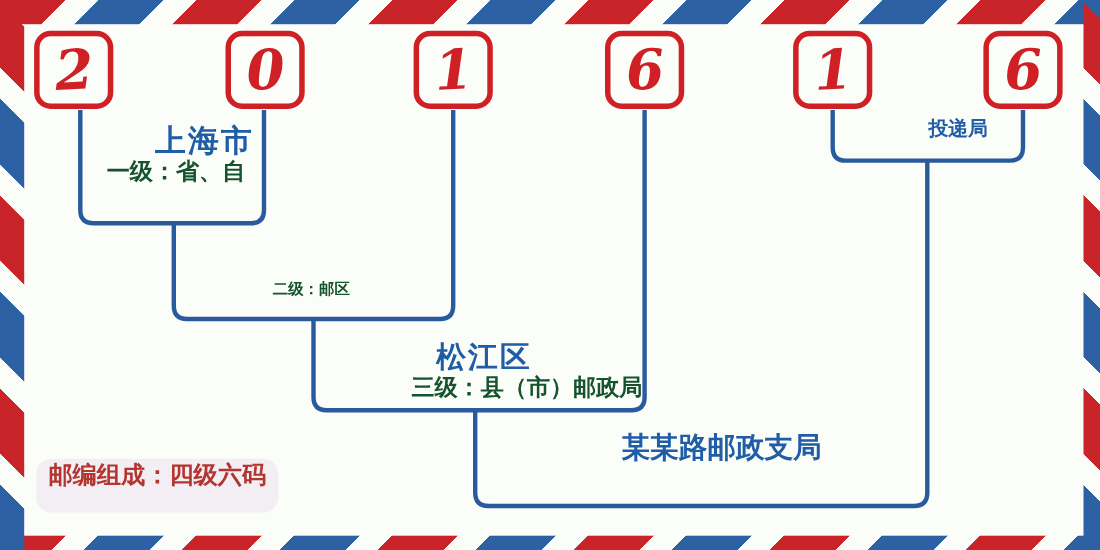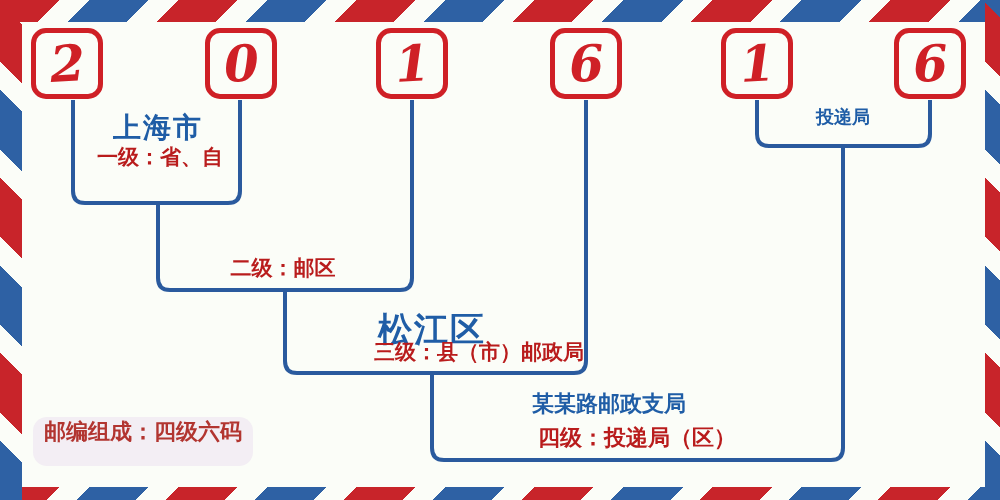--- a/index.html
+++ b/index.html
@@ -25,28 +25,28 @@
   }
   .digit{
     color:#cf2026;font-size:50px;font-weight:bold;font-style:italic;
     font-family:"DejaVu Serif",serif;transform:rotate(-3deg);line-height:1;
   }
   .d1{left:31px}.d2{left:205px}.d3{left:376px}.d4{left:550px}.d5{left:721px}.d6{left:894px}
   
   .lines{position:absolute;left:0;top:0;z-index:2;}
   
   .lbl{position:absolute;z-index:4;white-space:nowrap;transform:translateX(-50%);text-align:center;}
-  .place{color:#1f5da6;font-weight:bold;font-family:"Liberation Serif","DejaVu Serif",serif;}
-  .desc{color:#b91c1c;font-weight:bold;}
+  .place{color:#1f5da6;font-weight:bold;font-family:"Liberation Serif","DejaVu Serif",serif;margin-left:28px;}
+  .desc{color:#14532d;font-weight:bold;}
   .lbl-shanghai{left:158px;top:109px;font-size:28px;letter-spacing:2px;}
   .lbl-level1{left:160px;top:145px;font-size:21px;line-height:23px;}
-  .lbl-level2{left:283px;top:254px;font-size:21px;}
-  .lbl-songjiang{left:432px;top:307px;font-size:34px;letter-spacing:2px;text-align:center;}
+  .lbl-level2{left:283px;top:254px;font-size:14px;}
+  .lbl-songjiang{left:412px;top:307px;font-size:27px;letter-spacing:2px;text-align:center;}
   .lbl-level3{left:432px;top:338px;font-size:21px;margin-left:47px;}
-  .lbl-branch{left:609px;top:389px;font-size:22px;}
+  .lbl-branch{left:628px;top:389px;font-size:26px;}
   .lbl-level4{left:637px;top:423px;font-size:22px;}
   .lbl-delivery{left:843px;top:105px;font-size:18px;}
   
   .badge{
     position:absolute;left:33px;top:417px;width:220px;height:49px;z-index:4;
     background:#f3eef4;border-radius:14px;display:flex;align-items:flex-start;justify-content:center;
   }
   .badge-text{color:#b23530;font-size:22px;font-weight:bold;
     font-family:"Liberation Serif","DejaVu Serif",serif;}
 </style>
@@ -93,21 +93,20 @@
   <div class="lbl desc lbl-level1">
     <div>一级：省、自</div>
   </div>
 
   <div class="lbl desc lbl-level2">二级：邮区</div>
 
   <div class="lbl place lbl-songjiang">松江区</div>
   <div class="lbl desc lbl-level3">三级：县（市）邮政局</div>
 
   <div class="lbl place lbl-branch">某某路邮政支局</div>
-  <div class="lbl desc lbl-level4">四级：投递局（区）</div>
 
   <div class="lbl place lbl-delivery">投递局</div>
 
   <div class="badge">
     <span class="badge-text">邮编组成：四级六码</span>
   </div>
 
 </div>
 
 </body></html>

